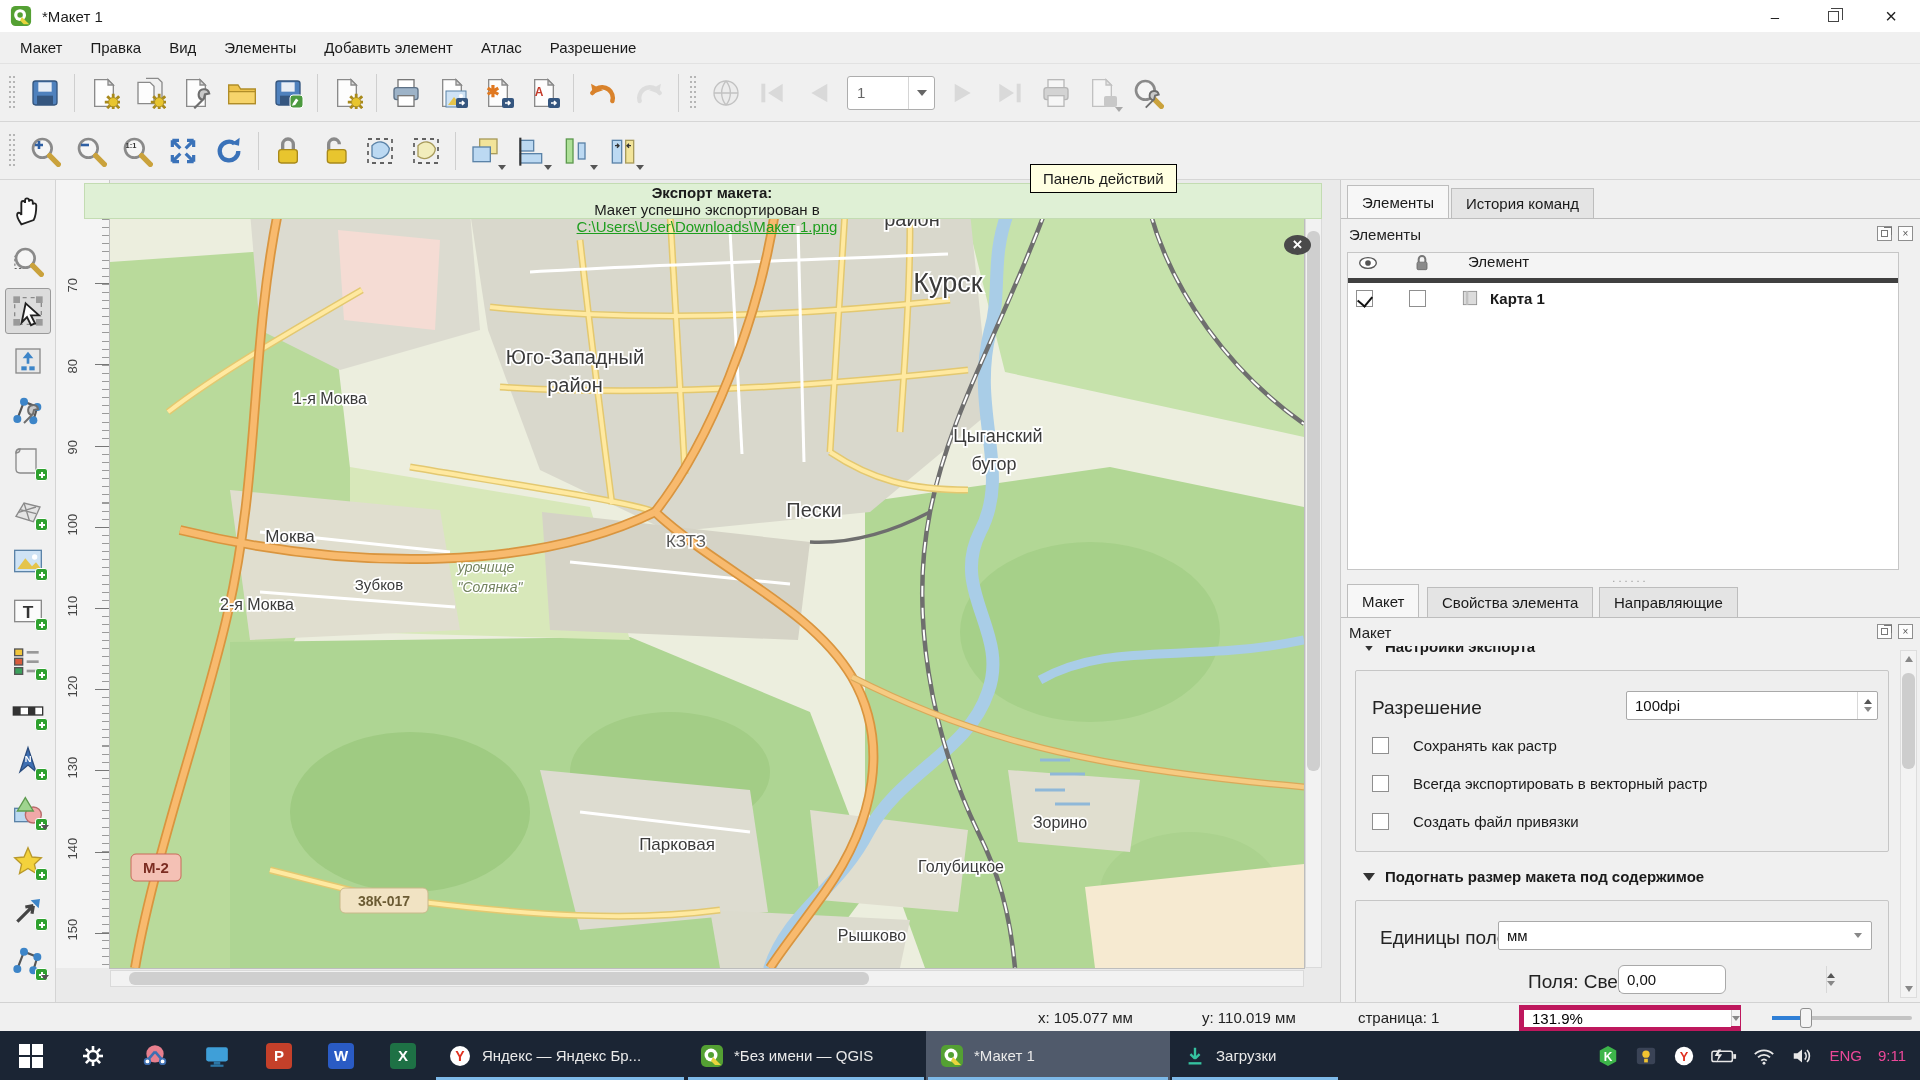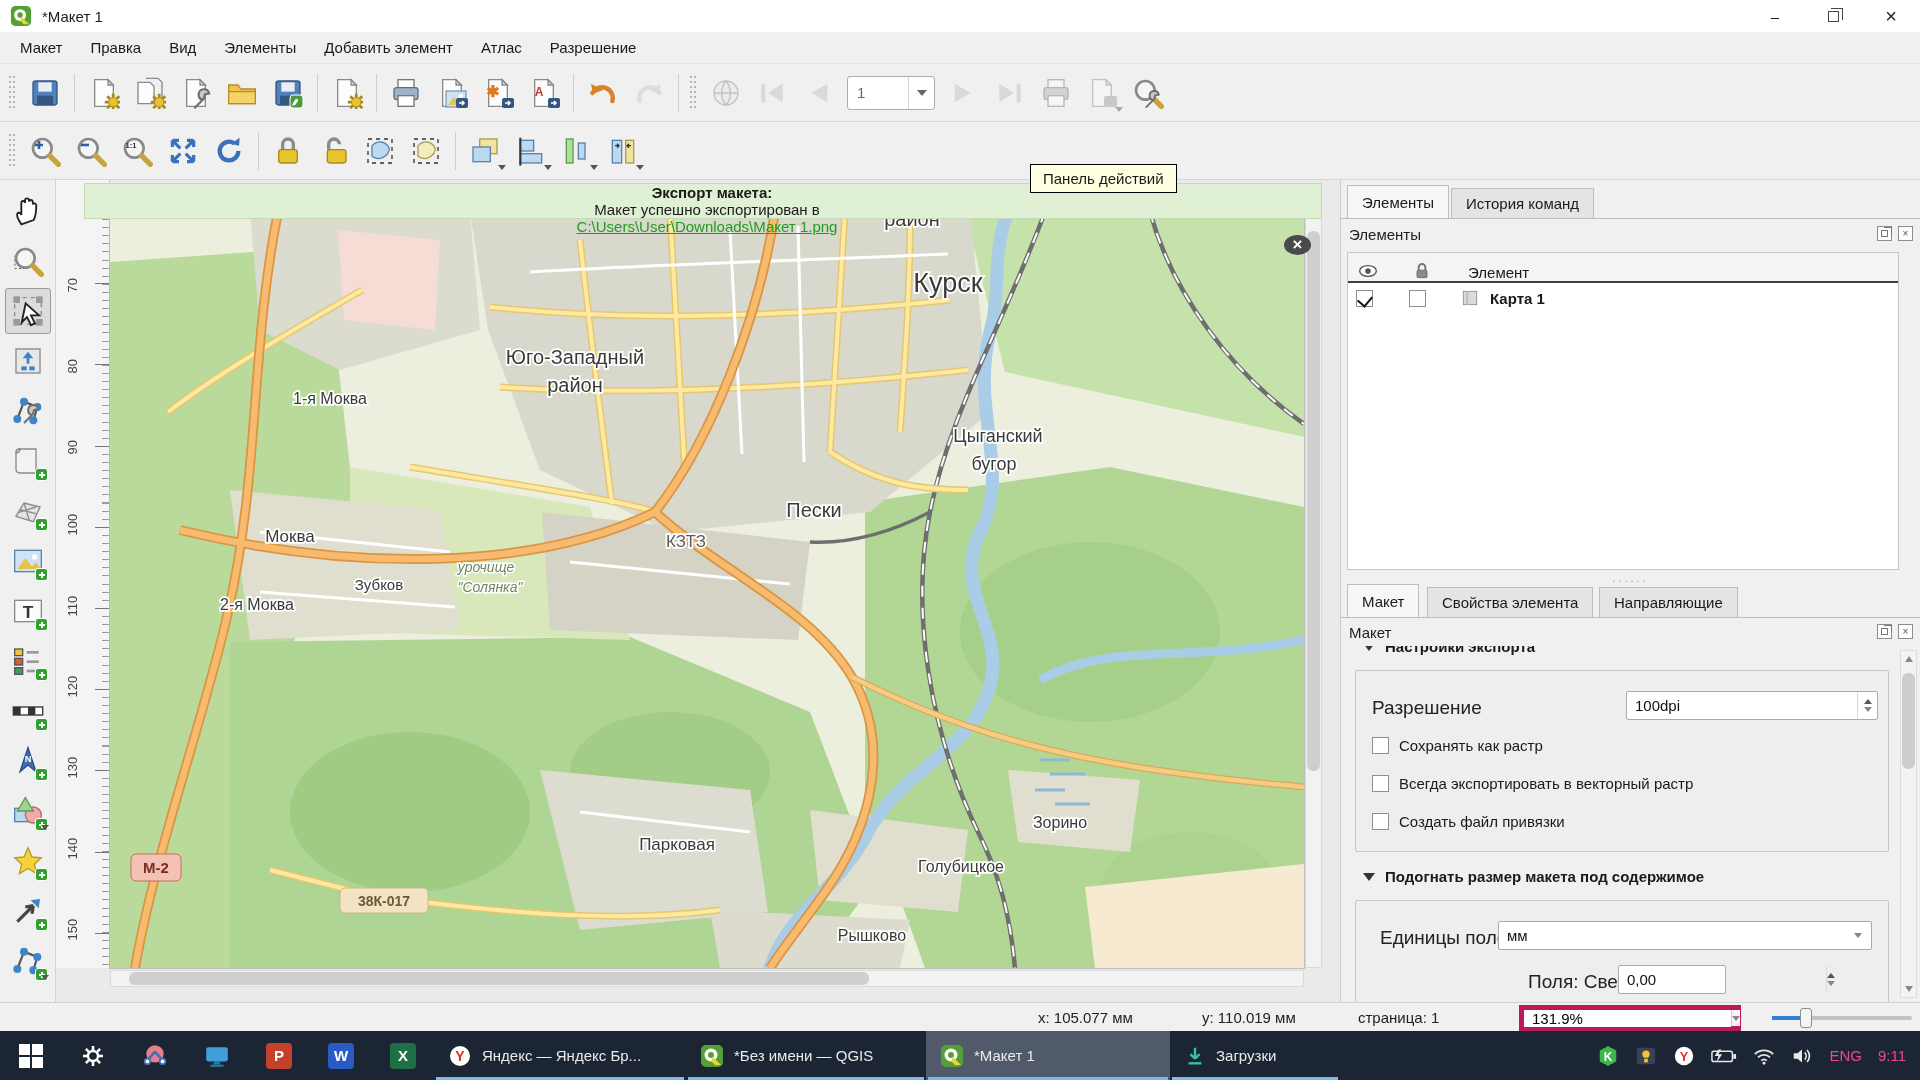--- a/index.html
+++ b/index.html
@@ -68,38 +68,38 @@
   
   .rpanel { position:absolute; left:1340px; top:0; width:580px; height:822px; background:#f0f0f0; border-left:1px solid #cccccc; }
   .ptab { position:absolute; height:30px; background:#e4e4e4; border:1px solid #bdbdbd; border-bottom:none; display:flex; align-items:center; justify-content:center; font-size:15px; padding:0 14px; }
   .ptab.active { background:#f7f7f7; height:33px; z-index:2; }
   .tabline { position:absolute; left:0; width:580px; height:1px; background:#bdbdbd; }
   .ptitle { position:absolute; font-size:15px; color:#222; }
   .mini { position:absolute; width:15px; height:15px; border:1px solid #8e8e8e; background:#fdfdfd; display:flex; align-items:center; justify-content:center; font-size:10px; color:#555; }
   .mini .sq { width:7px; height:7px; border:1px solid #777; position:relative; background:#fff; }
   .mini .sq::before { content:""; position:absolute; left:2px; top:-4px; width:7px; height:7px; border:1px solid #777; border-left:none; border-bottom:none; }
   .itemlist { position:absolute; left:6px; top:72px; width:552px; height:318px; background:#ffffff; border:1px solid #c6c6c6; }
-  .lhead { position:absolute; left:0; top:0; width:100%; height:30px; background:#f4f4f4; border-bottom:2px solid #404040; display:flex; align-items:flex-end; font-size:15px; }
+  .lhead { position:absolute; left:0; top:0; width:100%; height:30px; background:#f4f4f4; border-bottom:5px solid #404040; display:flex; align-items:flex-start; font-size:15px; }
   .lrow { position:absolute; left:0; top:30px; width:100%; height:30px; display:flex; align-items:center; font-size:15px; font-weight:bold; }
   .cbx { width:17px; height:17px; border:1px solid #8f8f8f; background:#fff; position:relative; flex:0 0 auto; }
   .cbx.checked::before { content:""; position:absolute; left:3px; top:2px; width:8px; height:11px; border-right:2.5px solid #111; border-bottom:2.5px solid #111; transform:rotate(40deg); }
   .splitdots { position:absolute; left:50%; transform:translateX(-50%); color:#9a9a9a; font-size:11px; letter-spacing:3px; }
   .secthead { position:absolute; display:flex; align-items:center; gap:10px; font-weight:bold; font-size:15px; }
   .secthead .arr { width:0; height:0; border-left:6px solid transparent; border-right:6px solid transparent; border-top:8px solid #333; }
   .groupbox { position:absolute; background:#eeeeee; border:1px solid #c6c6c6; border-radius:2px; }
   .fldlabel { position:absolute; font-size:19px; color:#222; }
   .spin { position:absolute; height:29px; background:#fff; border:1px solid #a9a9a9; border-radius:2px; display:flex; align-items:center; }
   .spin input { border:none; outline:none; flex:1; padding-left:8px; font-size:15px; font-family:inherit; background:transparent; color:#111; }
   .spin .uds { width:20px; height:100%; border-left:1px solid #d8d8d8; display:flex; flex-direction:column; align-items:center; justify-content:center; gap:3px; }
   .utri { width:0; height:0; border-left:4px solid transparent; border-right:4px solid transparent; border-bottom:5px solid #555; }
   .dtri { width:0; height:0; border-left:4px solid transparent; border-right:4px solid transparent; border-top:5px solid #888; }
   .combo { position:absolute; height:29px; background:#fff; border:1px solid #a9a9a9; border-radius:2px; display:flex; align-items:center; }
   .combo input { border:none; outline:none; flex:1; padding-left:8px; font-size:15px; font-family:inherit; background:transparent; color:#111; }
   .combo .cbtn2 { width:26px; display:flex; align-items:center; justify-content:center; }
-  .cbrow { position:absolute; display:flex; align-items:center; gap:10px; font-size:15px; }
+  .cbrow { position:absolute; display:flex; align-items:center; gap:24px; font-size:15px; }
   .pvscroll { position:absolute; right:3px; top:470px; width:17px; height:348px; background:#f3f3f3; border:1px solid #ddd; }
   .pvscroll .thumb { position:absolute; left:1px; top:22px; width:13px; height:96px; background:#cdcdcd; border-radius:6px; }
 
   
   .statusbar { position:absolute; left:0; top:1002px; width:1920px; height:30px; background:#f0f0f0; border-top:1px solid #d2d2d2; font-size:15px; }
   .statusbar .sitem { position:absolute; top:6px; color:#222; }
   .zoomcombo { position:absolute; left:1519px; top:2px; width:222px; height:26px; background:#fff; border:5px solid #be185d; display:flex; align-items:center; }
   .zoomcombo input { border:none; outline:none; flex:1; padding-left:8px; font-size:15px; font-family:inherit; }
   .zoomcombo .cbtn2 { width:26px; height:100%; border-left:1px solid #ccc; display:flex; align-items:center; justify-content:center; background:#f4f4f4; }
   .zslider { position:absolute; left:1772px; top:13px; width:140px; height:4px; background:#c3c3c3; border-radius:2px; }
@@ -921,21 +921,21 @@
       </div>
       <div class="groupbox" style="left:14px; top:254px; width:534px; height:120px;">
         <span class="fldlabel" style="left:24px; top:26px;">Единицы полей</span>
         <div class="combo" style="left:142px; top:20px; width:374px;">
           <input readonly="" value="мм" style="">
           <span class="cbtn2">
               <span class="dtri"></span>
             </span>
         </div>
         <span class="fldlabel" style="left:172px; top:70px;">Поля: Сверху</span>
-        <div class="spin" style="left:262px; top:64px; width:108px;">
+        <div class="spin" style="left:262px; top:64px; width:108px;border-radius:6px;">
           <input readonly="" value="0,00" style="">
           <span class="uds">
               <span class="utri"></span>
               <span class="dtri"></span>
             </span>
         </div>
       </div>
     </div>
     <div class="pvscroll">
       <span class="sarrow" style="left:4px; top:5px; border-left:4px solid transparent; border-right:4px solid transparent; border-bottom:6px solid #888;"></span>

